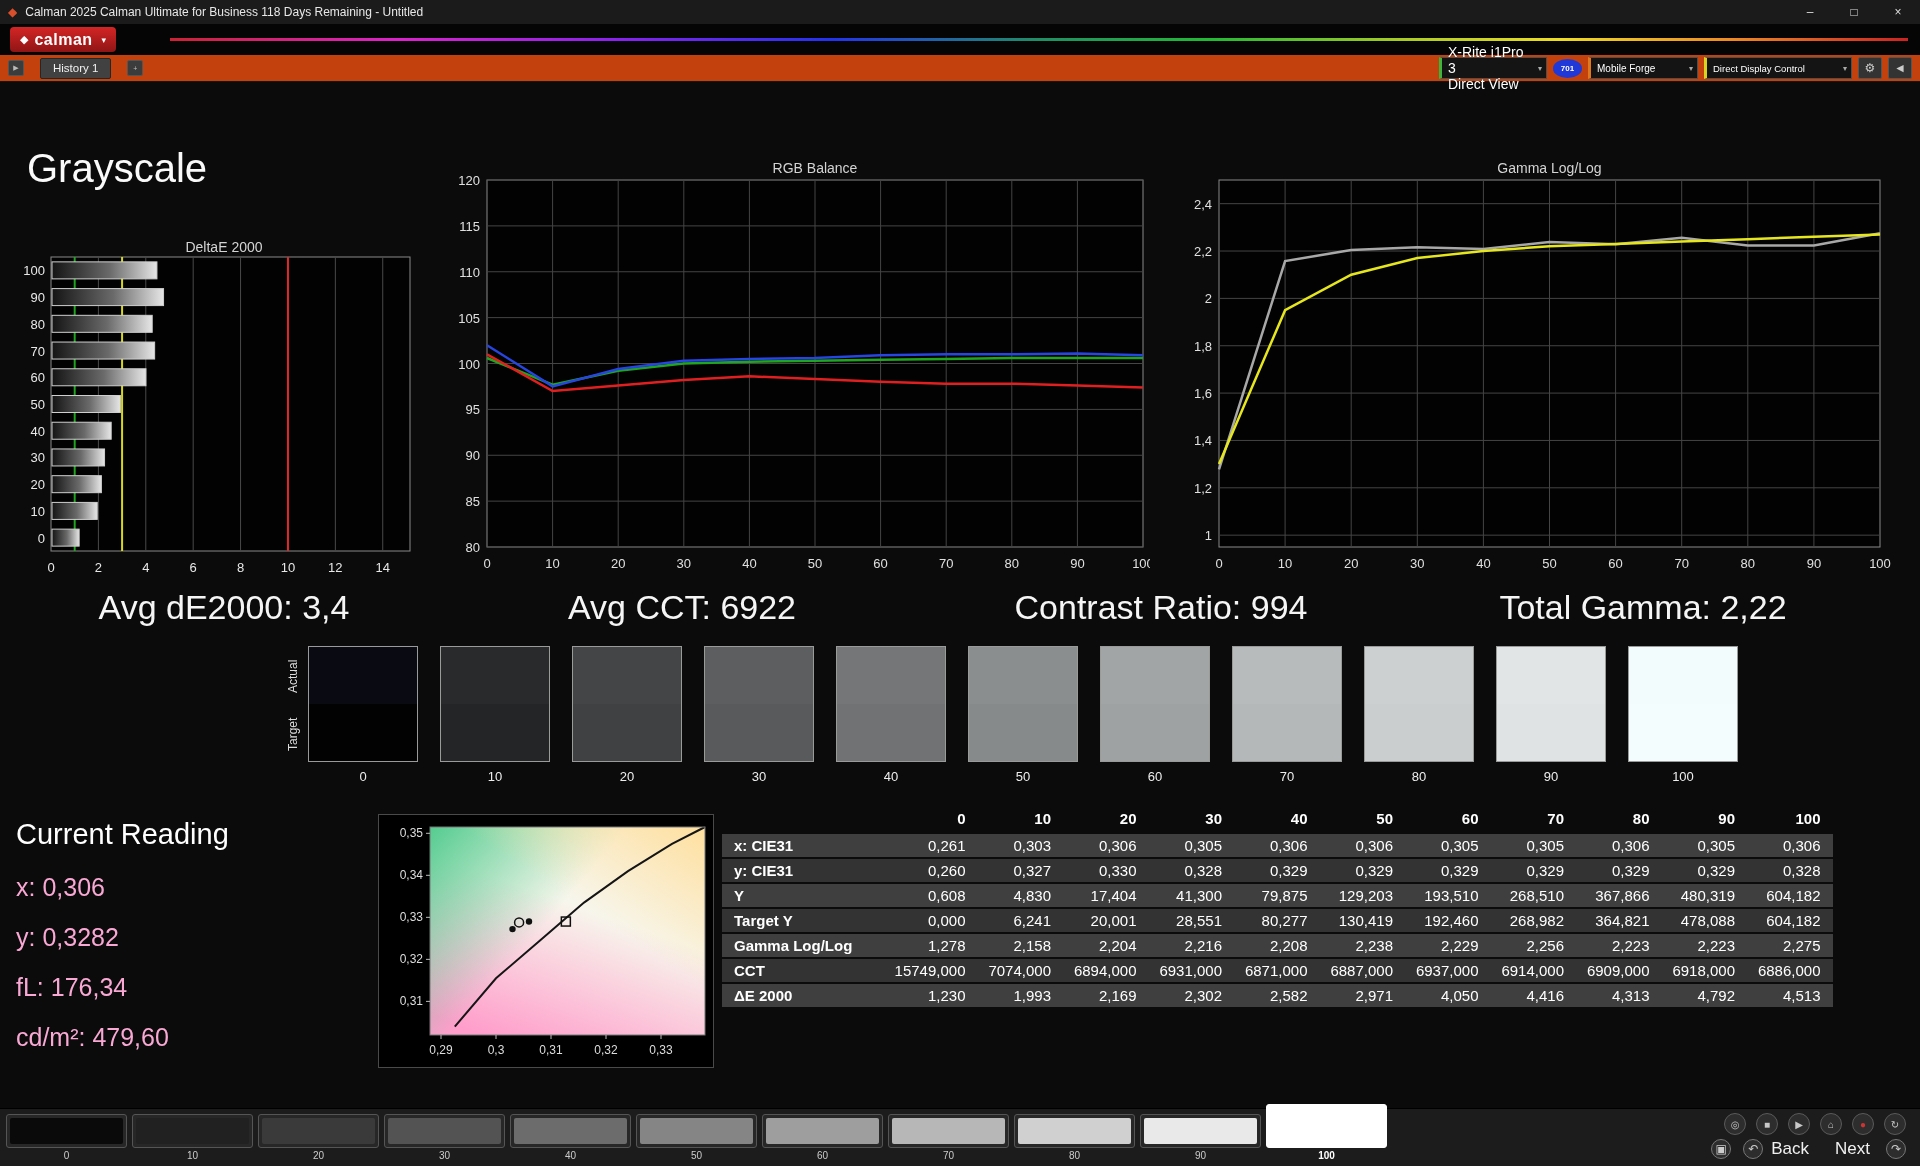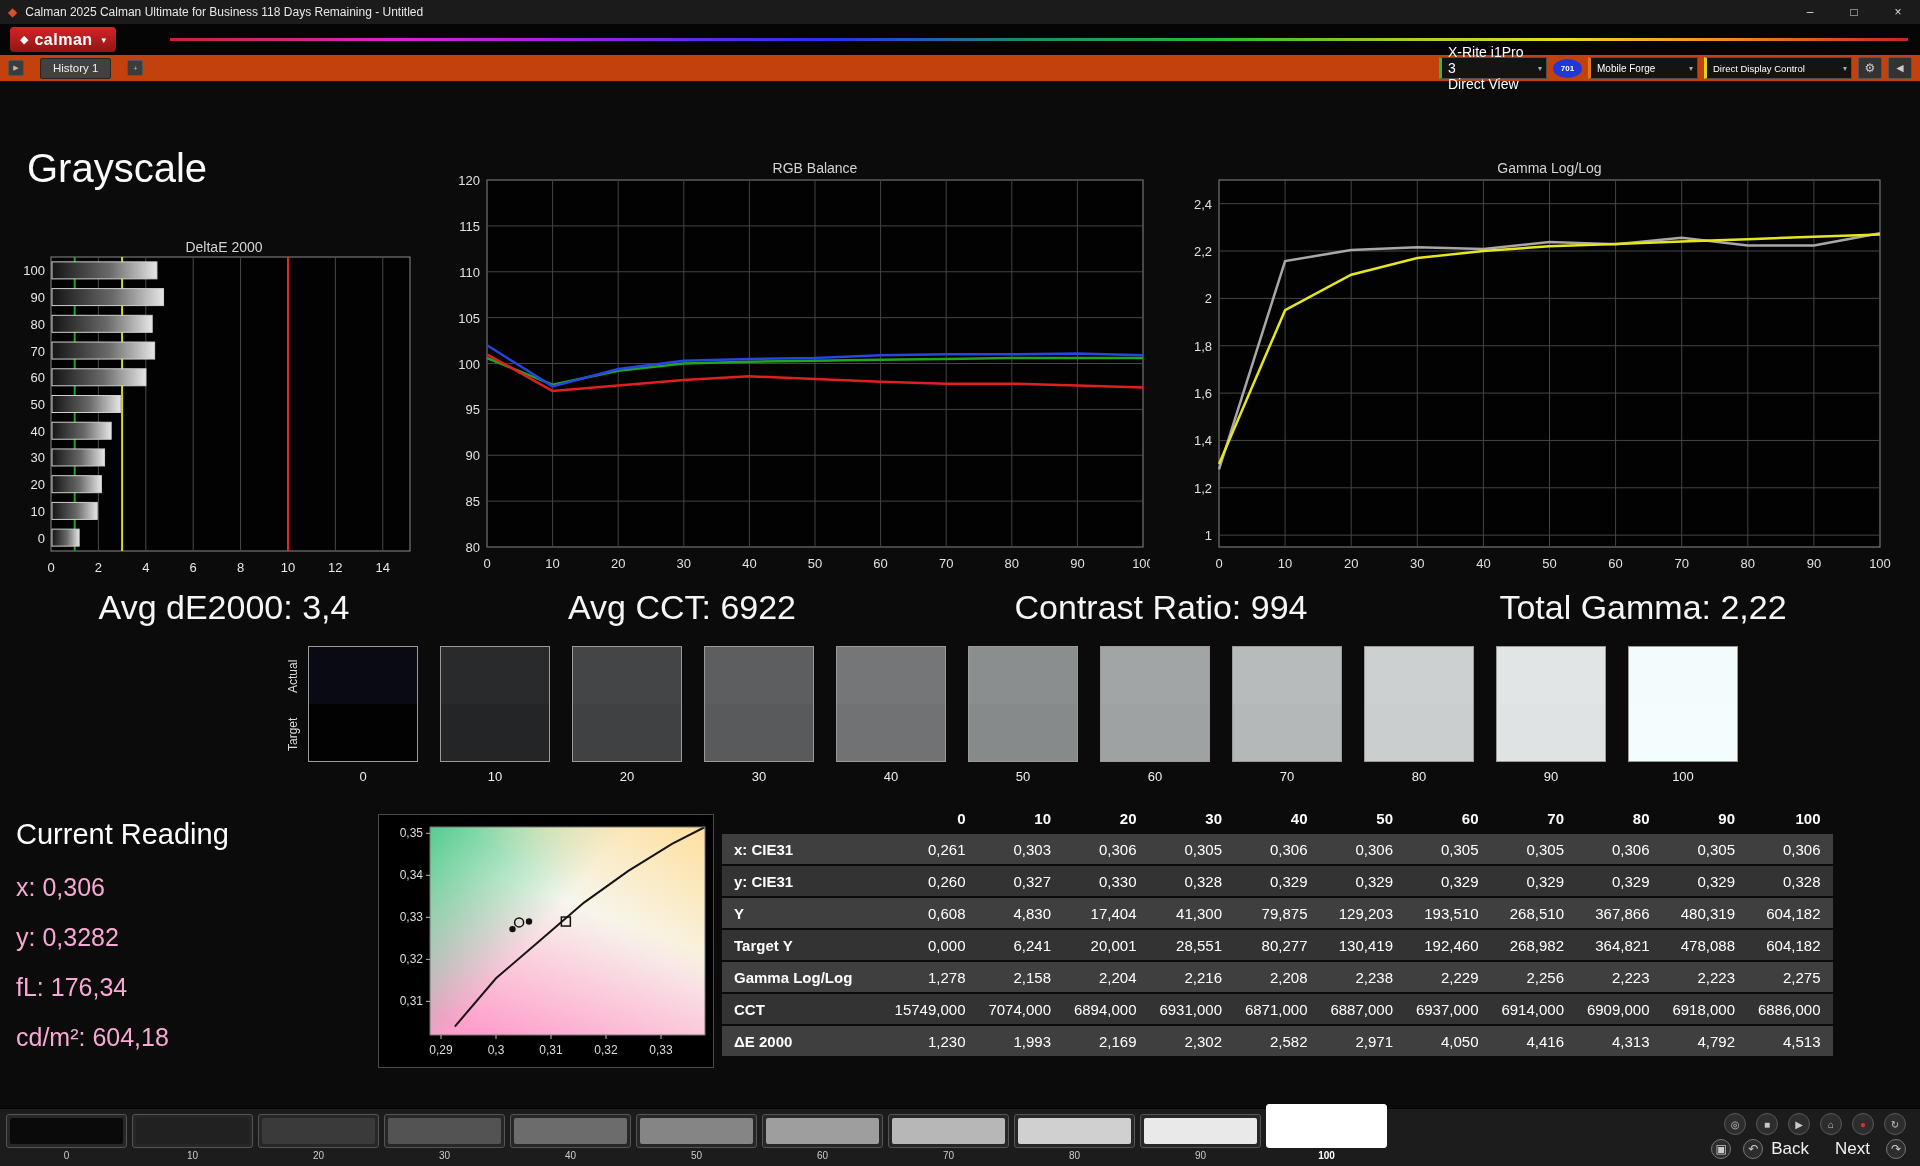--- a/index.html
+++ b/index.html
@@ -77,21 +77,21 @@
   #current-reading{position:absolute;left:16px;top:818px;width:300px}
   #cr-title{font-size:29px;font-weight:normal;color:#fff;margin-bottom:22px}
   .cr-line{font-size:25px;color:#f9a8d4;margin-bottom:21px}
 
   
   #cie-wrap{position:absolute;left:378px;top:814px;width:336px;height:254px;
             background:#000;border:1px solid #4a4a4a}
 
   
   #data-table{position:absolute;left:722px;top:805px;width:1112px;font-size:15px}
-  .trow{display:grid;grid-template-columns:170px repeat(11,85.5px);height:30px;margin-bottom:2px}
+  .trow{display:grid;grid-template-columns:170px repeat(11,85.5px);height:23px;margin-bottom:2px}
   .trow.thead{height:26px;margin-bottom:3px;font-weight:bold}
   .tcell{display:flex;align-items:center;justify-content:flex-end;padding-right:12px;color:#fff}
   .trow.odd .tcell{background:#3f3f3f}
   .trow.even .tcell{background:#333}
   .trow.thead .tcell{background:transparent}
   .tlabel{justify-content:flex-start;padding-left:12px;font-weight:bold}
 
   
   #bottom{position:absolute;left:0;top:1108px;right:0;height:58px;background:#1c1c1c;
           border-top:1px solid #000}
@@ -389,21 +389,21 @@
         </div>
         <div class="sw-label">100</div>
       </div>
     </div>
 
   <div id="current-reading">
     <div id="cr-title">Current Reading</div>
     <div class="cr-line">x: 0,306</div>
     <div class="cr-line">y: 0,3282</div>
     <div class="cr-line">fL: 176,34</div>
-    <div class="cr-line">cd/m²: 604,18</div>
+    <div class="cr-line">cd/m²: 479,60</div>
   </div>
 
   <div id="cie-wrap">
     <svg id="svg-cie" width="334" height="252">
       <defs>
         <linearGradient id="cieP" x1="0.2" y1="1" x2="0.6" y2="0.15">
           <stop offset="0" stop-color="#ff9ecb"></stop>
           <stop offset="0.75" stop-color="#ff9ecb" stop-opacity="0"></stop>
         </linearGradient>
         <linearGradient id="cieG" x1="0" y1="0" x2="0.85" y2="0.55">

